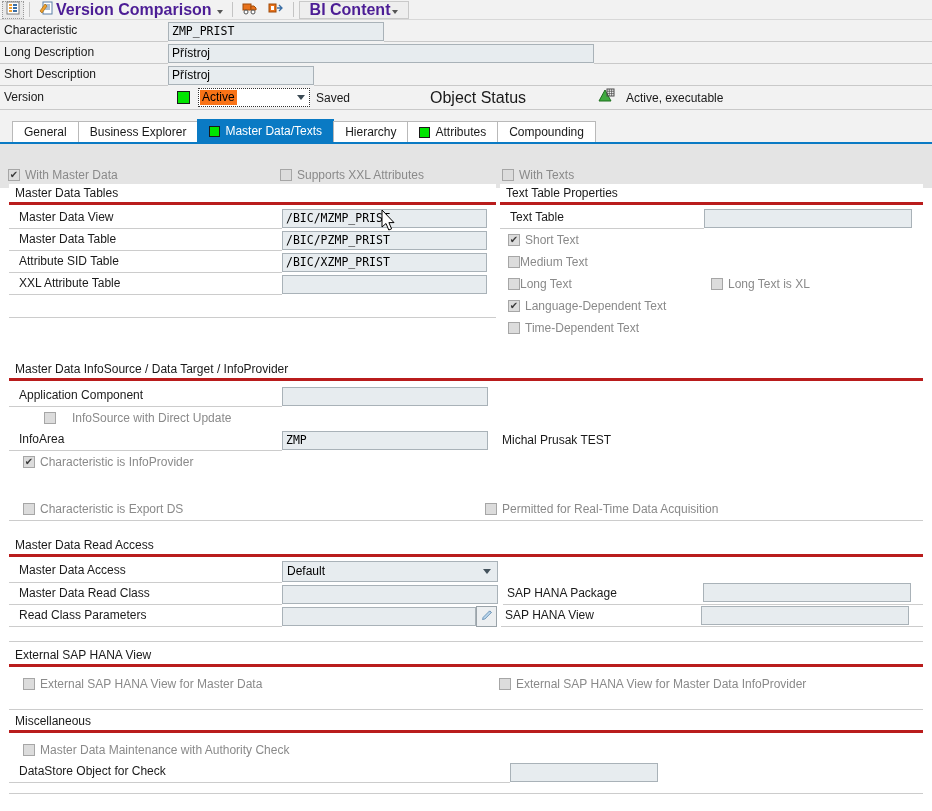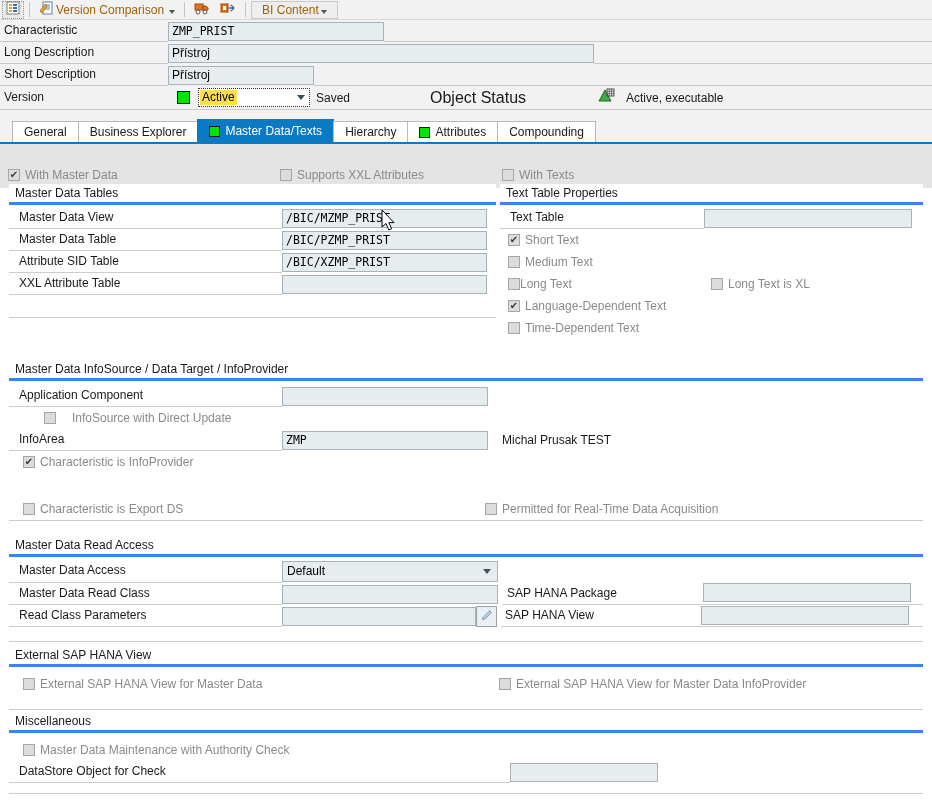--- a/index.html
+++ b/index.html
@@ -24,21 +24,21 @@
     gap: 2px;
   }
   .tb-btn {
     height: 18px;
     display: flex; align-items: center;
     padding: 0 3px;
     gap: 3px;
     border: 1px solid transparent;
   }
   .tb-btn.framed { border: 1px dotted #9a9a9a; background: #e9e9e9; }
-  .tb-label { font-size: 12px; color: #a16207; white-space: nowrap; }
+  .tb-label { font-size: 16px; color: #4c1d95; white-space: nowrap; font-weight: bold; }
   .tb-sep {
     width: 1px; height: 15px; background: #c4c4c4; margin: 0 3px;
   }
   .tb-caret {
     width: 0; height: 0; margin-left: 2px; margin-top: 5px;
     border-left: 3px solid transparent;
     border-right: 3px solid transparent;
     border-top: 4px solid #555;
   }
   .bic-btn {
@@ -90,21 +90,21 @@
   .combo {
     height: 19px;
     width: 112px;
     border: 1px dotted #333;
     background: #fff;
     display: flex; align-items: center;
     padding: 1px;
     position: relative;
   }
   .combo-val {
-    background: #fde047; color: #000;
+    background: #f97316; color: #000;
     font-size: 12px; padding: 0 2px;
     line-height: 15px;
   }
   .combo-arrow {
     position: absolute; right: 4px; top: 6px;
     width: 0; height: 0;
     border-left: 4px solid transparent;
     border-right: 4px solid transparent;
     border-top: 5px solid #3b4a54;
   }
@@ -182,21 +182,21 @@
     font-family: "DejaVu Sans", sans-serif;
   }
   .box.on::after { content: "\2714"; font-size: 10px; }
 
   
   .group { position: absolute; }
   .gtitle {
     font-size: 12px;
     color: #1a1a1a;
     padding: 2px 0 2px 6px;
-    border-bottom: 3px solid #3b82f6;
+    border-bottom: 3px solid #b91c1c;
     background: #ffffff;
     white-space: nowrap;
   }
   .gbody { background: #ffffff; padding-top: 2px; }
 
   .frow { display: flex; align-items: center; height: 22px; }
   .flabel {
     font-size: 12px; color: #1a1a1a;
     border-bottom: 1px solid #cccccc;
     height: 22px; line-height: 21px;
@@ -434,21 +434,21 @@
       <div class="frow">
         <div class="flabel" style="width:204px">Text Table</div>
         <div class="fin" style="width:208px"></div>
       </div>
       <div class="cbline dis" style="height:22px;padding-left:8px;color:#8a8a8a">
         <span class="box on"></span>
         <span style="margin-left:5px">Short Text</span>
       </div>
       <div class="cbline dis" style="height:22px;padding-left:8px;color:#8a8a8a">
         <span class="box"></span>
-        <span style="margin-left:5px">Medium Text</span>
+        <span style="">Medium Text</span>
       </div>
       <div style="height:22px;display:flex;align-items:center;padding-left:8px;color:#8a8a8a;font-size:12px">
         <div style="display:flex;align-items:center;width:203px">
           <span class="box"></span>
           <span style="">Long Text</span>
         </div>
         <div style="display:flex;align-items:center">
           <span class="box"></span>
           <span style="margin-left:5px">Long Text is XL</span>
         </div>

